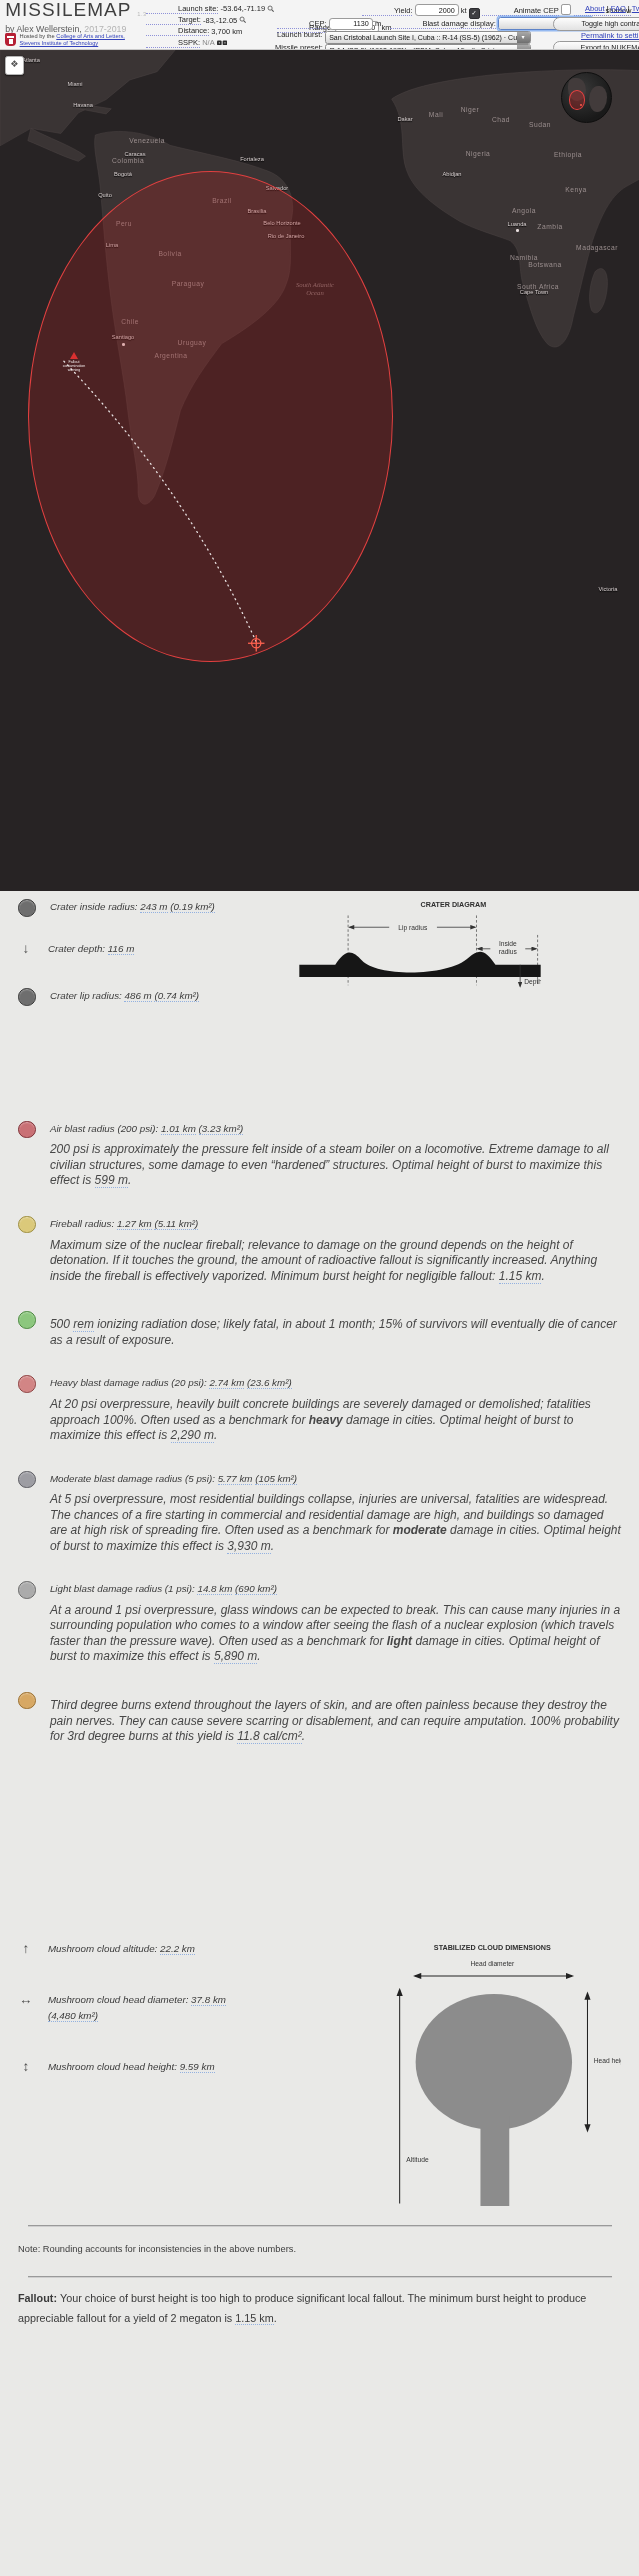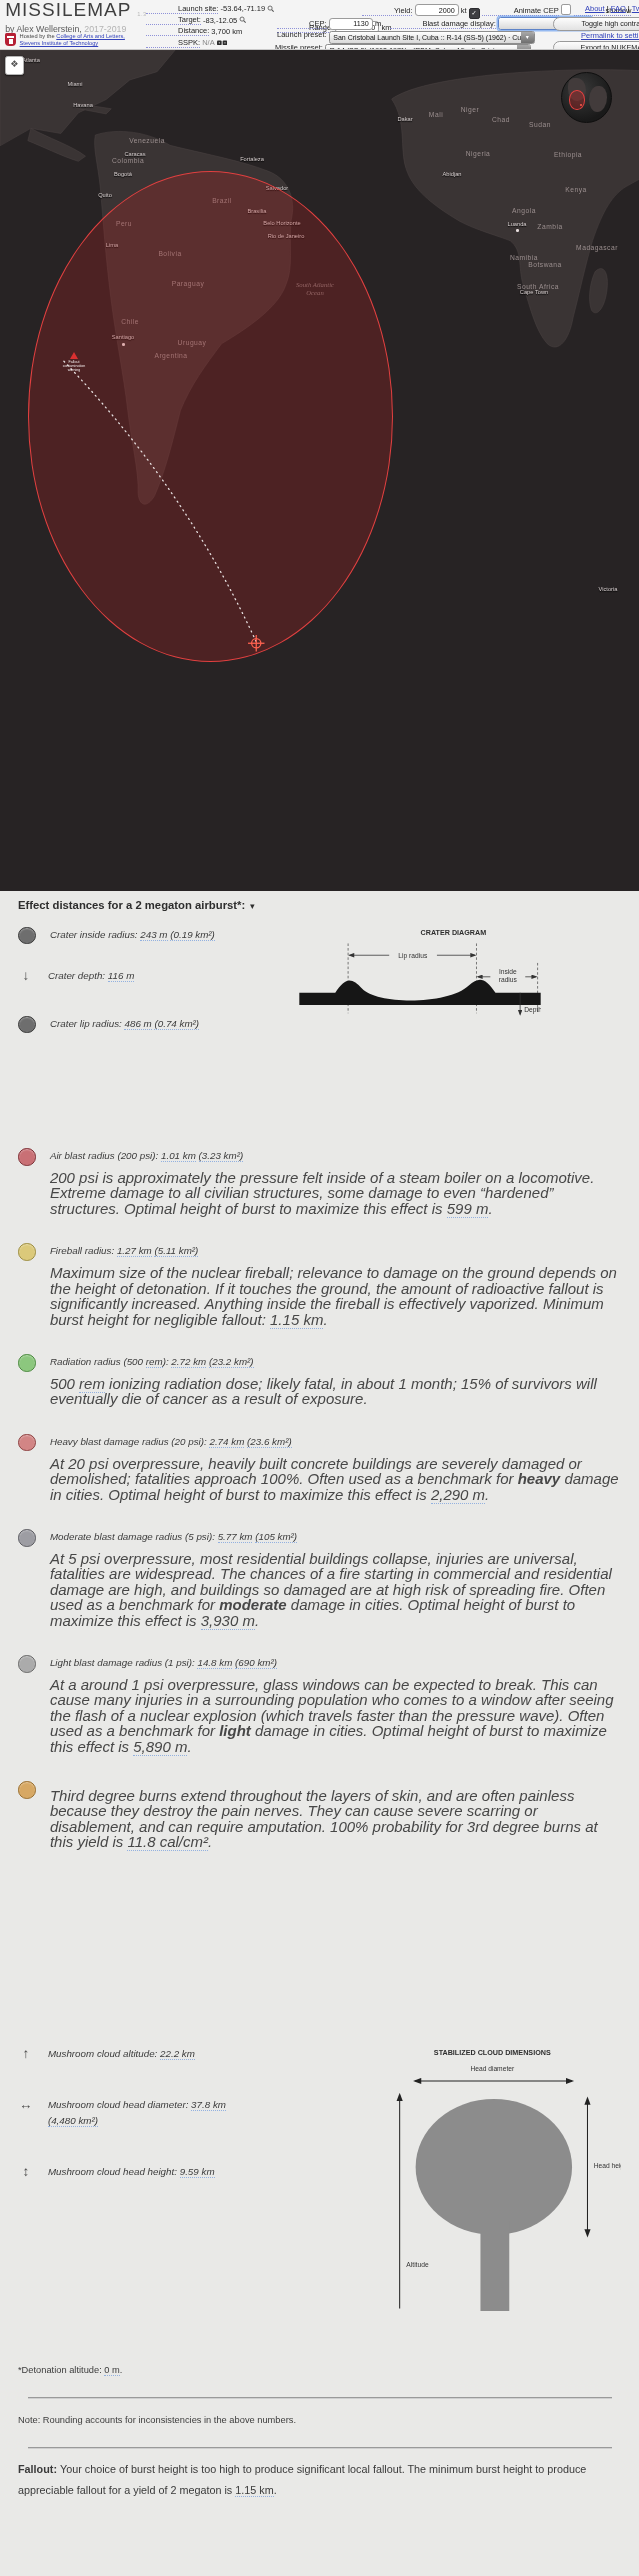--- a/index.html
+++ b/index.html
@@ -59,21 +59,21 @@
   
   #panel{position:relative;width:640px;height:1764px;background:#e9e9e7;color:#3d3d3d;box-sizing:border-box;padding:8.2px 18px 0;overflow:hidden;}
   #panel h2{font-size:11.3px;color:#2e2e2e;margin:0 0 15.5px 0;font-weight:700;}
   #panel h2 .arrow{font-size:7.7px;vertical-align:0.5px;}
   .tip{border-bottom:1px dotted #93b1e0;}
   .item{display:flex;gap:14.4px;}
   .icon-circle{width:15.5px;height:15.5px;border-radius:50%;border:1px solid #333;flex:none;margin-top:0;box-shadow:inset 0 1px 1.5px rgba(255,255,255,.35);}
   .icon-glyph{width:15.5px;flex:none;font-size:13.4px;color:#4a4a4a;text-align:center;line-height:15.5px;}
   .item-body{flex:1;font-style:italic;}
   .item-title{font-size:9.8px;line-height:15.5px;color:#3c3c3c;}
-  .item-desc{font-size:15px;line-height:15.5px;color:#474747;margin-top:6.2px;}
+  .item-desc{font-size:12px;line-height:15.5px;color:#474747;margin-top:6.2px;}
   #crater-group{position:relative;min-height:201px;margin-bottom:20.6px;}
   #crater-group .item-body,#cloud-group .item-body{max-width:206px;}
   #crater-diagram{position:absolute;left:281px;top:0;}
   #main-items .item{margin-bottom:27px;}
   #cloud-group{position:relative;margin-top:196px;height:265px;}
   #cloud-diagram{position:absolute;left:343px;top:0;}
   .svg-label{font-size:13px;fill:#333;font-family:"Liberation Sans",sans-serif;}
   .svg-title{font-size:14px;font-weight:700;fill:#2e2e2e;font-family:"Liberation Sans",sans-serif;}
   #detonation-line{font-size:9.3px;margin-top:52px;line-height:14.4px;}
   .rule{border:0;border-top:1px solid #9a9a9a;border-bottom:0.5px solid #cfcfcf;margin:19.6px 10.3px 0 10.3px;}
@@ -148,21 +148,21 @@
       <input class="num-input" value="1130" style="">
       <span>m</span>
       <span class="hint" style="margin-left:7.2px;">Blast damage display:</span>
       <span class="sel blue" style="width:92px;">
         <span class="sel-text"></span>
         <span class="sel-btn">▼</span>
       </span>
     </span>
 
     <span class="ctl" style="left:277px;top:30px;">
-      <span>Launch preset:</span>
+      <span>Launch burst:</span>
       <span class="sel" style="width:204px;">
         <span class="sel-text">San Cristobal Launch Site I, Cuba :: R-14 (SS-5) (1962) · Cuban Missile Crisis</span>
         <span class="sel-btn">▼</span>
       </span>
     </span>
 
     <span class="ctl" style="left:275px;top:43px;">
       <span>Missile preset:</span>
       <span class="sel" style="width:204px;">
         <span class="sel-text">R-14 (SS-5) (1962-1971) · IRBM, Cuban Missile Crisis</span>
@@ -266,21 +266,20 @@
 
   <div id="globe-inset">
     <div class="gl-land1"></div>
     <div class="gl-land2"></div>
     <div class="gl-ring"></div>
     <div class="gl-dot"></div>
   </div>
 </div>
 
 <div id="panel">
-  <h2><span>Effect distances for a 2 megaton airburst*:</span> <span class="arrow">▼</span></h2>
 
   <div id="crater-group">
     <div id="crater-items">
         <div class="item" style="margin-bottom: 24px;">
           <div class="icon-circle" style="background: rgb(110, 110, 110); border-color: rgb(59, 59, 59);"></div>
           <div class="item-body">
             <div class="item-title"><span>Crater inside radius: </span><span class="tip">243 m</span><span> </span><span class="tip">(0.19 km²)</span></div>
           </div>
         </div>
         <div class="item" style="margin-bottom: 32px;">
@@ -333,21 +332,20 @@
       <div class="item">
         <div class="icon-circle" style="background: rgb(219, 201, 122); border-color: rgb(157, 142, 65);"></div>
         <div class="item-body">
           <div class="item-title"><span>Fireball radius: </span><span class="tip">1.27 km</span><span> </span><span class="tip">(5.11 km²)</span></div>
           <div class="item-desc"><span>Maximum size of the nuclear fireball; relevance to damage on the ground depends on the height of detonation. If it touches the ground, the amount of radioactive fallout is significantly increased. Anything inside the fireball is effectively vaporized. Minimum burst height for negligible fallout: </span><span class="tip">1.15 km</span><span>.</span></div>
         </div>
       </div>
       <div class="item">
         <div class="icon-circle" style="background: rgb(140, 199, 126); border-color: rgb(76, 138, 64);"></div>
         <div class="item-body">
-          <div class="item-title"><span>Radiation radius (500 </span><span class="tip">rem</span><span>): </span><span class="tip">2.72 km</span><span> </span><span class="tip">(23.2 km²)</span></div>
           <div class="item-desc"><span>500 </span><span class="tip">rem</span><span> ionizing radiation dose; likely fatal, in about 1 month; 15% of survivors will eventually die of cancer as a result of exposure.</span></div>
         </div>
       </div>
       <div class="item">
         <div class="icon-circle" style="background: rgb(210, 133, 133); border-color: rgb(142, 66, 66);"></div>
         <div class="item-body">
           <div class="item-title"><span>Heavy blast damage radius (20 psi): </span><span class="tip">2.74 km</span><span> </span><span class="tip">(23.6 km²)</span></div>
           <div class="item-desc"><span>At 20 psi overpressure, heavily built concrete buildings are severely damaged or demolished; fatalities approach 100%. Often used as a benchmark for </span><span style="font-weight: 700;">heavy</span><span> damage in cities. Optimal height of burst to maximize this effect is </span><span class="tip">2,290 m</span><span>.</span></div>
         </div>
       </div>
@@ -408,19 +406,18 @@
       <line x1="105" y1="68" x2="410" y2="68" stroke="#222" stroke-width="2" marker-start="url(#carrL)" marker-end="url(#carrR)"></line>
       <ellipse cx="258" cy="235" rx="152" ry="132" fill="#8c8c8c"></ellipse>
       <path d="M232,340 L232,515 L288,515 L288,340 Z" fill="#8c8c8c"></path>
       <line x1="75" y1="95" x2="75" y2="510" stroke="#222" stroke-width="2" marker-start="url(#carrL)"></line>
       <text class="svg-label" x="88" y="430">Altitude</text>
       <line x1="440" y1="102" x2="440" y2="368" stroke="#222" stroke-width="2" marker-start="url(#carrL)" marker-end="url(#carrR)"></line>
       <text class="svg-label" x="452" y="238">Head height</text>
     </svg>
   </div>
 
-  <div id="detonation-line"><span>*Detonation altitude: </span><span class="tip">0 m</span><span>.</span></div>
   <hr class="rule">
   <div id="note-line">Note: Rounding accounts for inconsistencies in the above numbers.</div>
   <hr class="rule">
   <div id="fallout-para"><span style="font-weight: 700;">Fallout: </span><span>Your choice of burst height is too high to produce significant local fallout. The minimum burst height to produce appreciable fallout for a yield of 2 megaton is </span><span class="tip">1.15 km</span><span>.</span></div>
 </div>
 
 
 </body></html>

